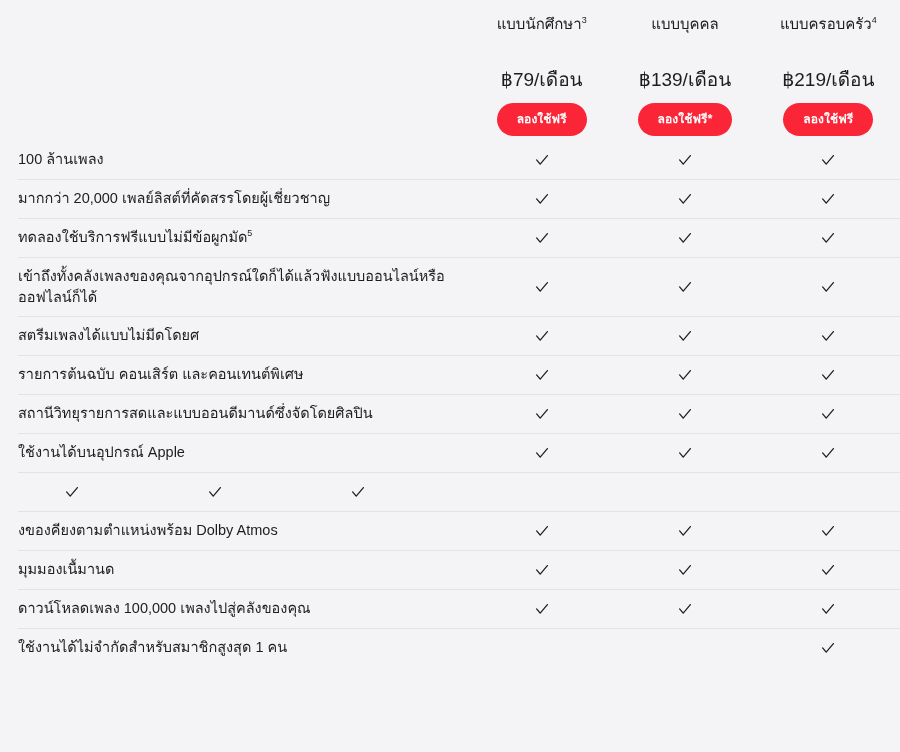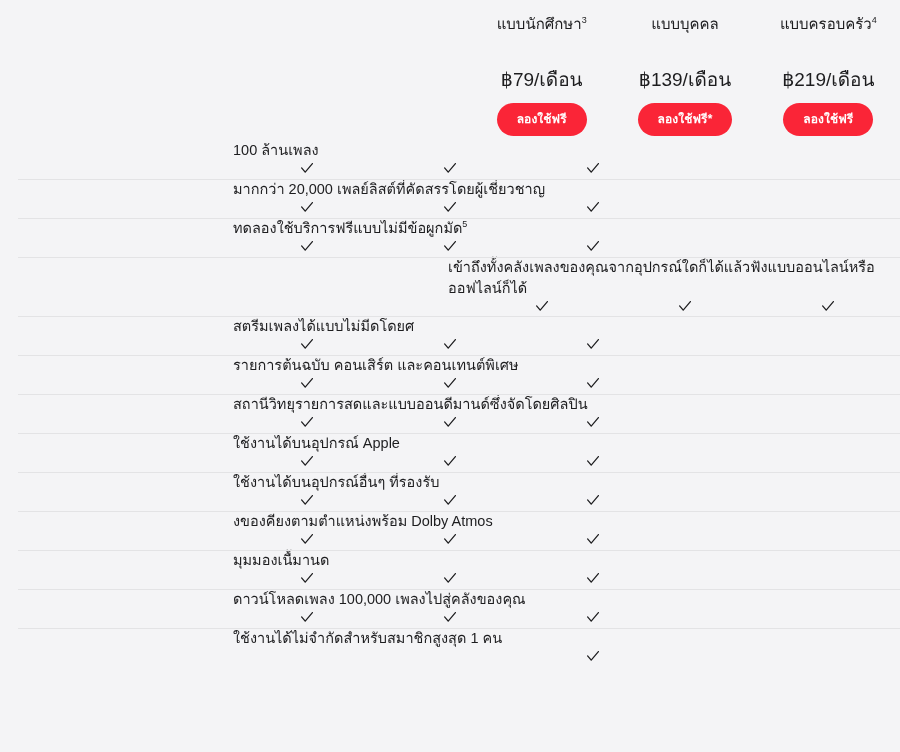--- a/index.html
+++ b/index.html
@@ -83,23 +83,22 @@
     top: 140px;
     left: 0;
     width: 900px;
   }
   .feature-row {
     position: relative;
     display: flex;
     align-items: center;
     min-height: 39px;
     padding: 0;
-    flex-direction: column;
-  }
-  .feature-row.tall { min-height: 59px; align-items: flex-end; }
+  }
+  .feature-row.tall { min-height: 59px; }
   .feature-row + .feature-row::before {
     content: "";
     position: absolute;
     top: 0;
     left: 18px;
     right: 0;
     height: 1px;
     background: #e3e3e5;
   }
   .feature-label {
@@ -312,21 +311,20 @@
             </svg>
           </div>
           <div class="check-cell">
             <svg class="check-mark" viewBox="0 0 14 14" fill="none" xmlns="http://www.w3.org/2000/svg" aria-hidden="true">
               <path d="M1.6 6.9 L5.2 11.2 L12.4 2.6" stroke="currentColor" stroke-width="1.25" stroke-linecap="round" stroke-linejoin="round"></path>
             </svg>
           </div>
         </div>
       </div>
       <div class="feature-row">
-        <div class="feature-label">ใช้งานได้บนอุปกรณ์อื่นๆ ที่รองรับ</div>
         <div class="check-cells">
           <div class="check-cell">
             <svg class="check-mark" viewBox="0 0 14 14" fill="none" xmlns="http://www.w3.org/2000/svg" aria-hidden="true">
               <path d="M1.6 6.9 L5.2 11.2 L12.4 2.6" stroke="currentColor" stroke-width="1.25" stroke-linecap="round" stroke-linejoin="round"></path>
             </svg>
           </div>
           <div class="check-cell">
             <svg class="check-mark" viewBox="0 0 14 14" fill="none" xmlns="http://www.w3.org/2000/svg" aria-hidden="true">
               <path d="M1.6 6.9 L5.2 11.2 L12.4 2.6" stroke="currentColor" stroke-width="1.25" stroke-linecap="round" stroke-linejoin="round"></path>
             </svg>

